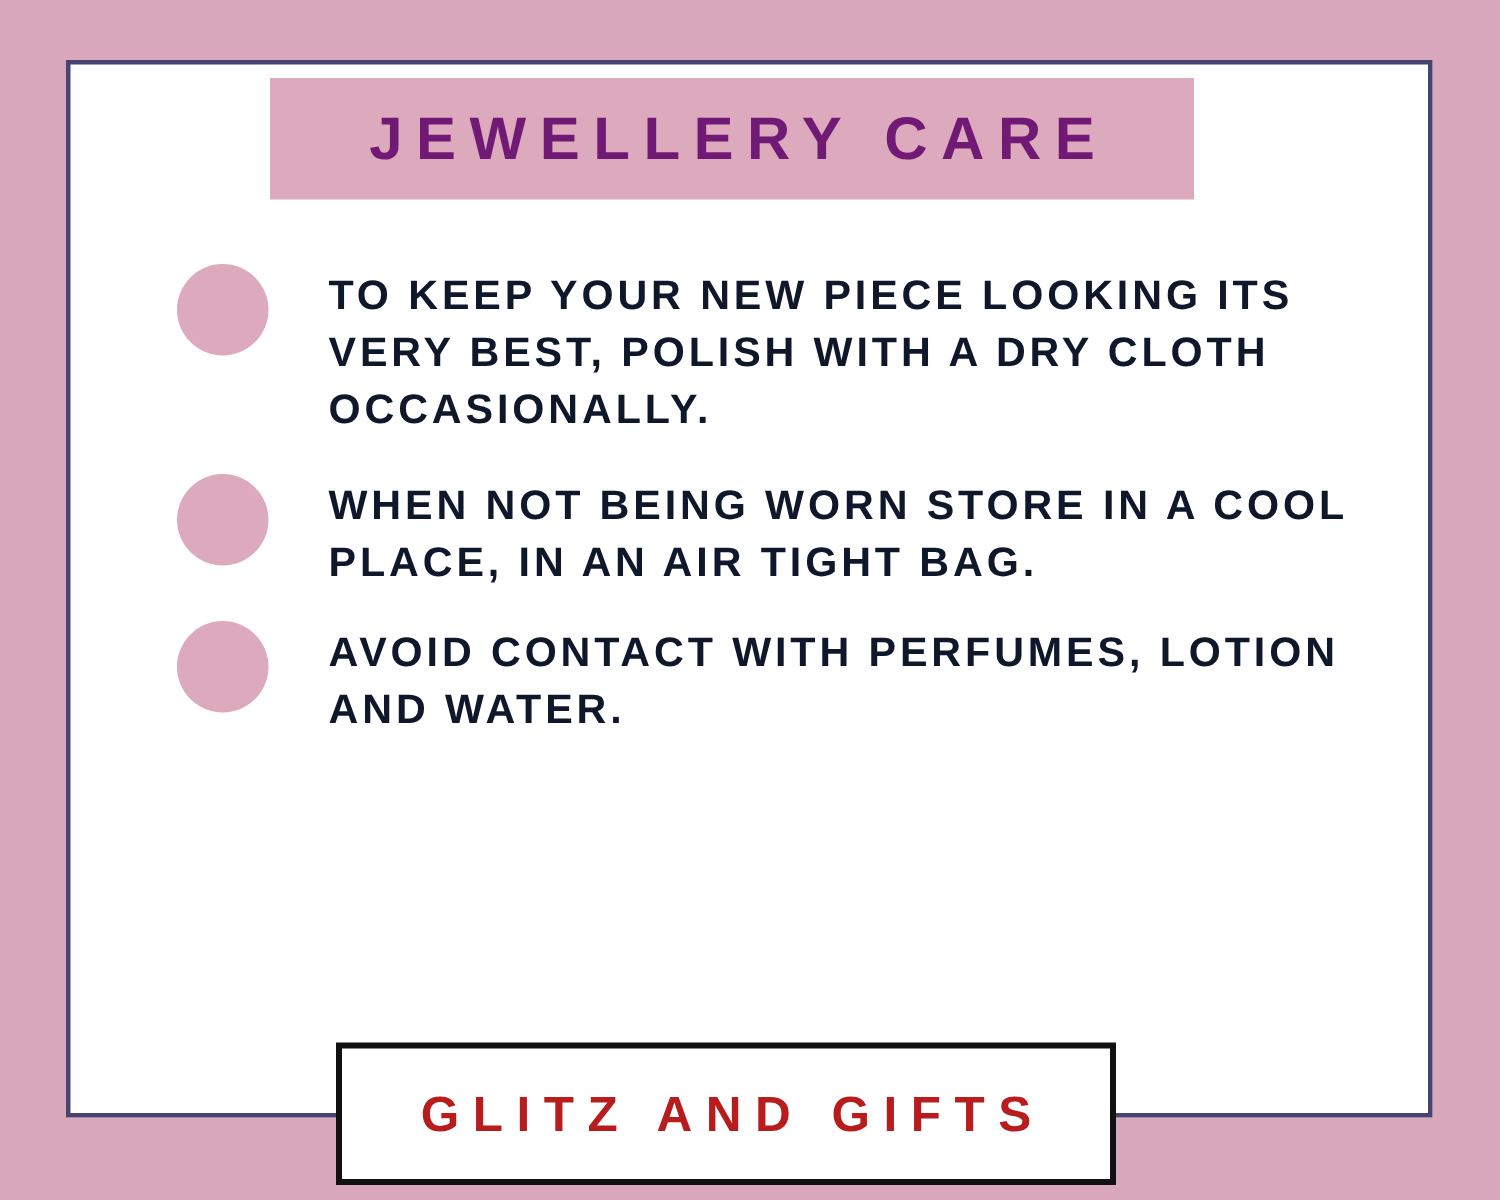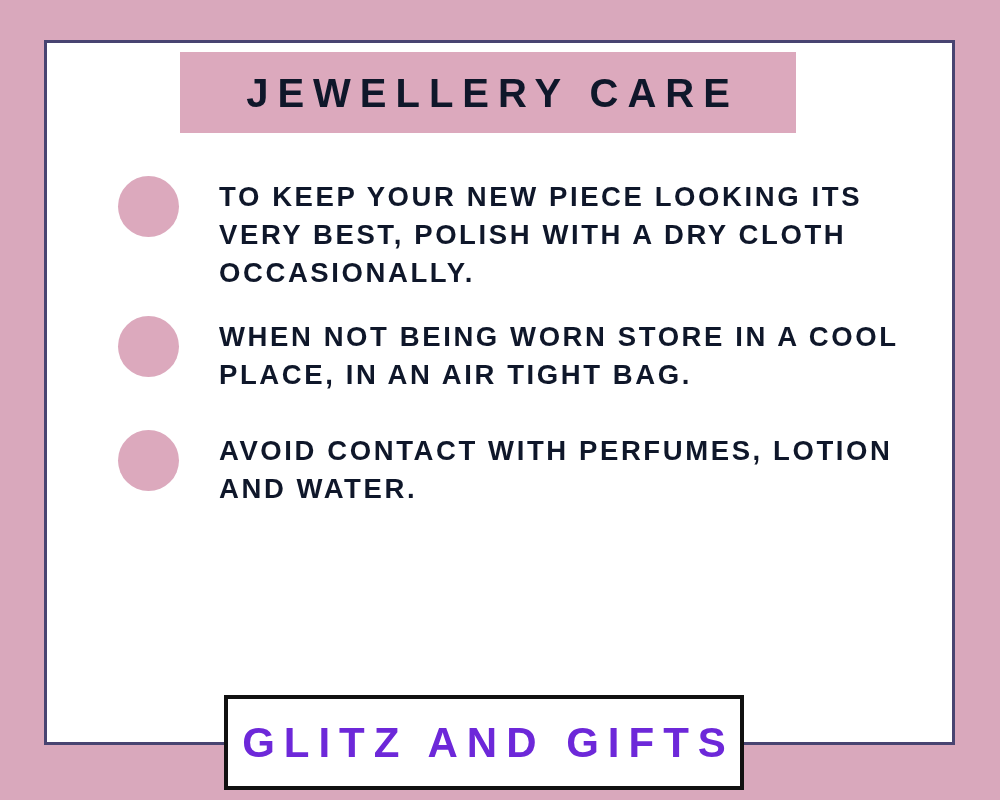--- a/index.html
+++ b/index.html
@@ -39,21 +39,21 @@
     left: 180px;
     top: 52px;
     width: 616px;
     height: 81px;
     background: #dca9bd;
     display: flex;
     align-items: center;
     justify-content: center;
   }
   .title-text {
-    color: #0f172a;
+    color: #701a75;
     font-size: 40px;
     font-weight: bold;
     letter-spacing: 9px;
     text-indent: 9px;
     line-height: 1;
     white-space: nowrap;
   }
 
   
   .bullet-list {
@@ -80,40 +80,40 @@
     color: #0f172a;
     font-size: 27.5px;
     font-weight: bold;
     letter-spacing: 2.6px;
     line-height: 38px;
     text-transform: uppercase;
     padding-top: 2px;
   }
 
   .row-gap-1 { margin-bottom: 24px; }
-  .row-gap-2 { margin-bottom: 36px; }
+  .row-gap-2 { margin-bottom: 20px; }
   .row-gap-3 { margin-bottom: 34px; }
 
   
   .footer-plaque {
     position: absolute;
     left: 224px;
     top: 695px;
     width: 520px;
     height: 95px;
     background: #ffffff;
     border: 4px solid #111111;
     box-sizing: border-box;
     display: flex;
     align-items: center;
     justify-content: center;
   }
   .footer-text {
-    color: #6d28d9;
-    font-size: 42px;
+    color: #b91c1c;
+    font-size: 33px;
     font-weight: bold;
     letter-spacing: 9px;
     text-indent: 9px;
     line-height: 1;
     white-space: nowrap;
   }
 </style>
 </head>
 <body>
 

